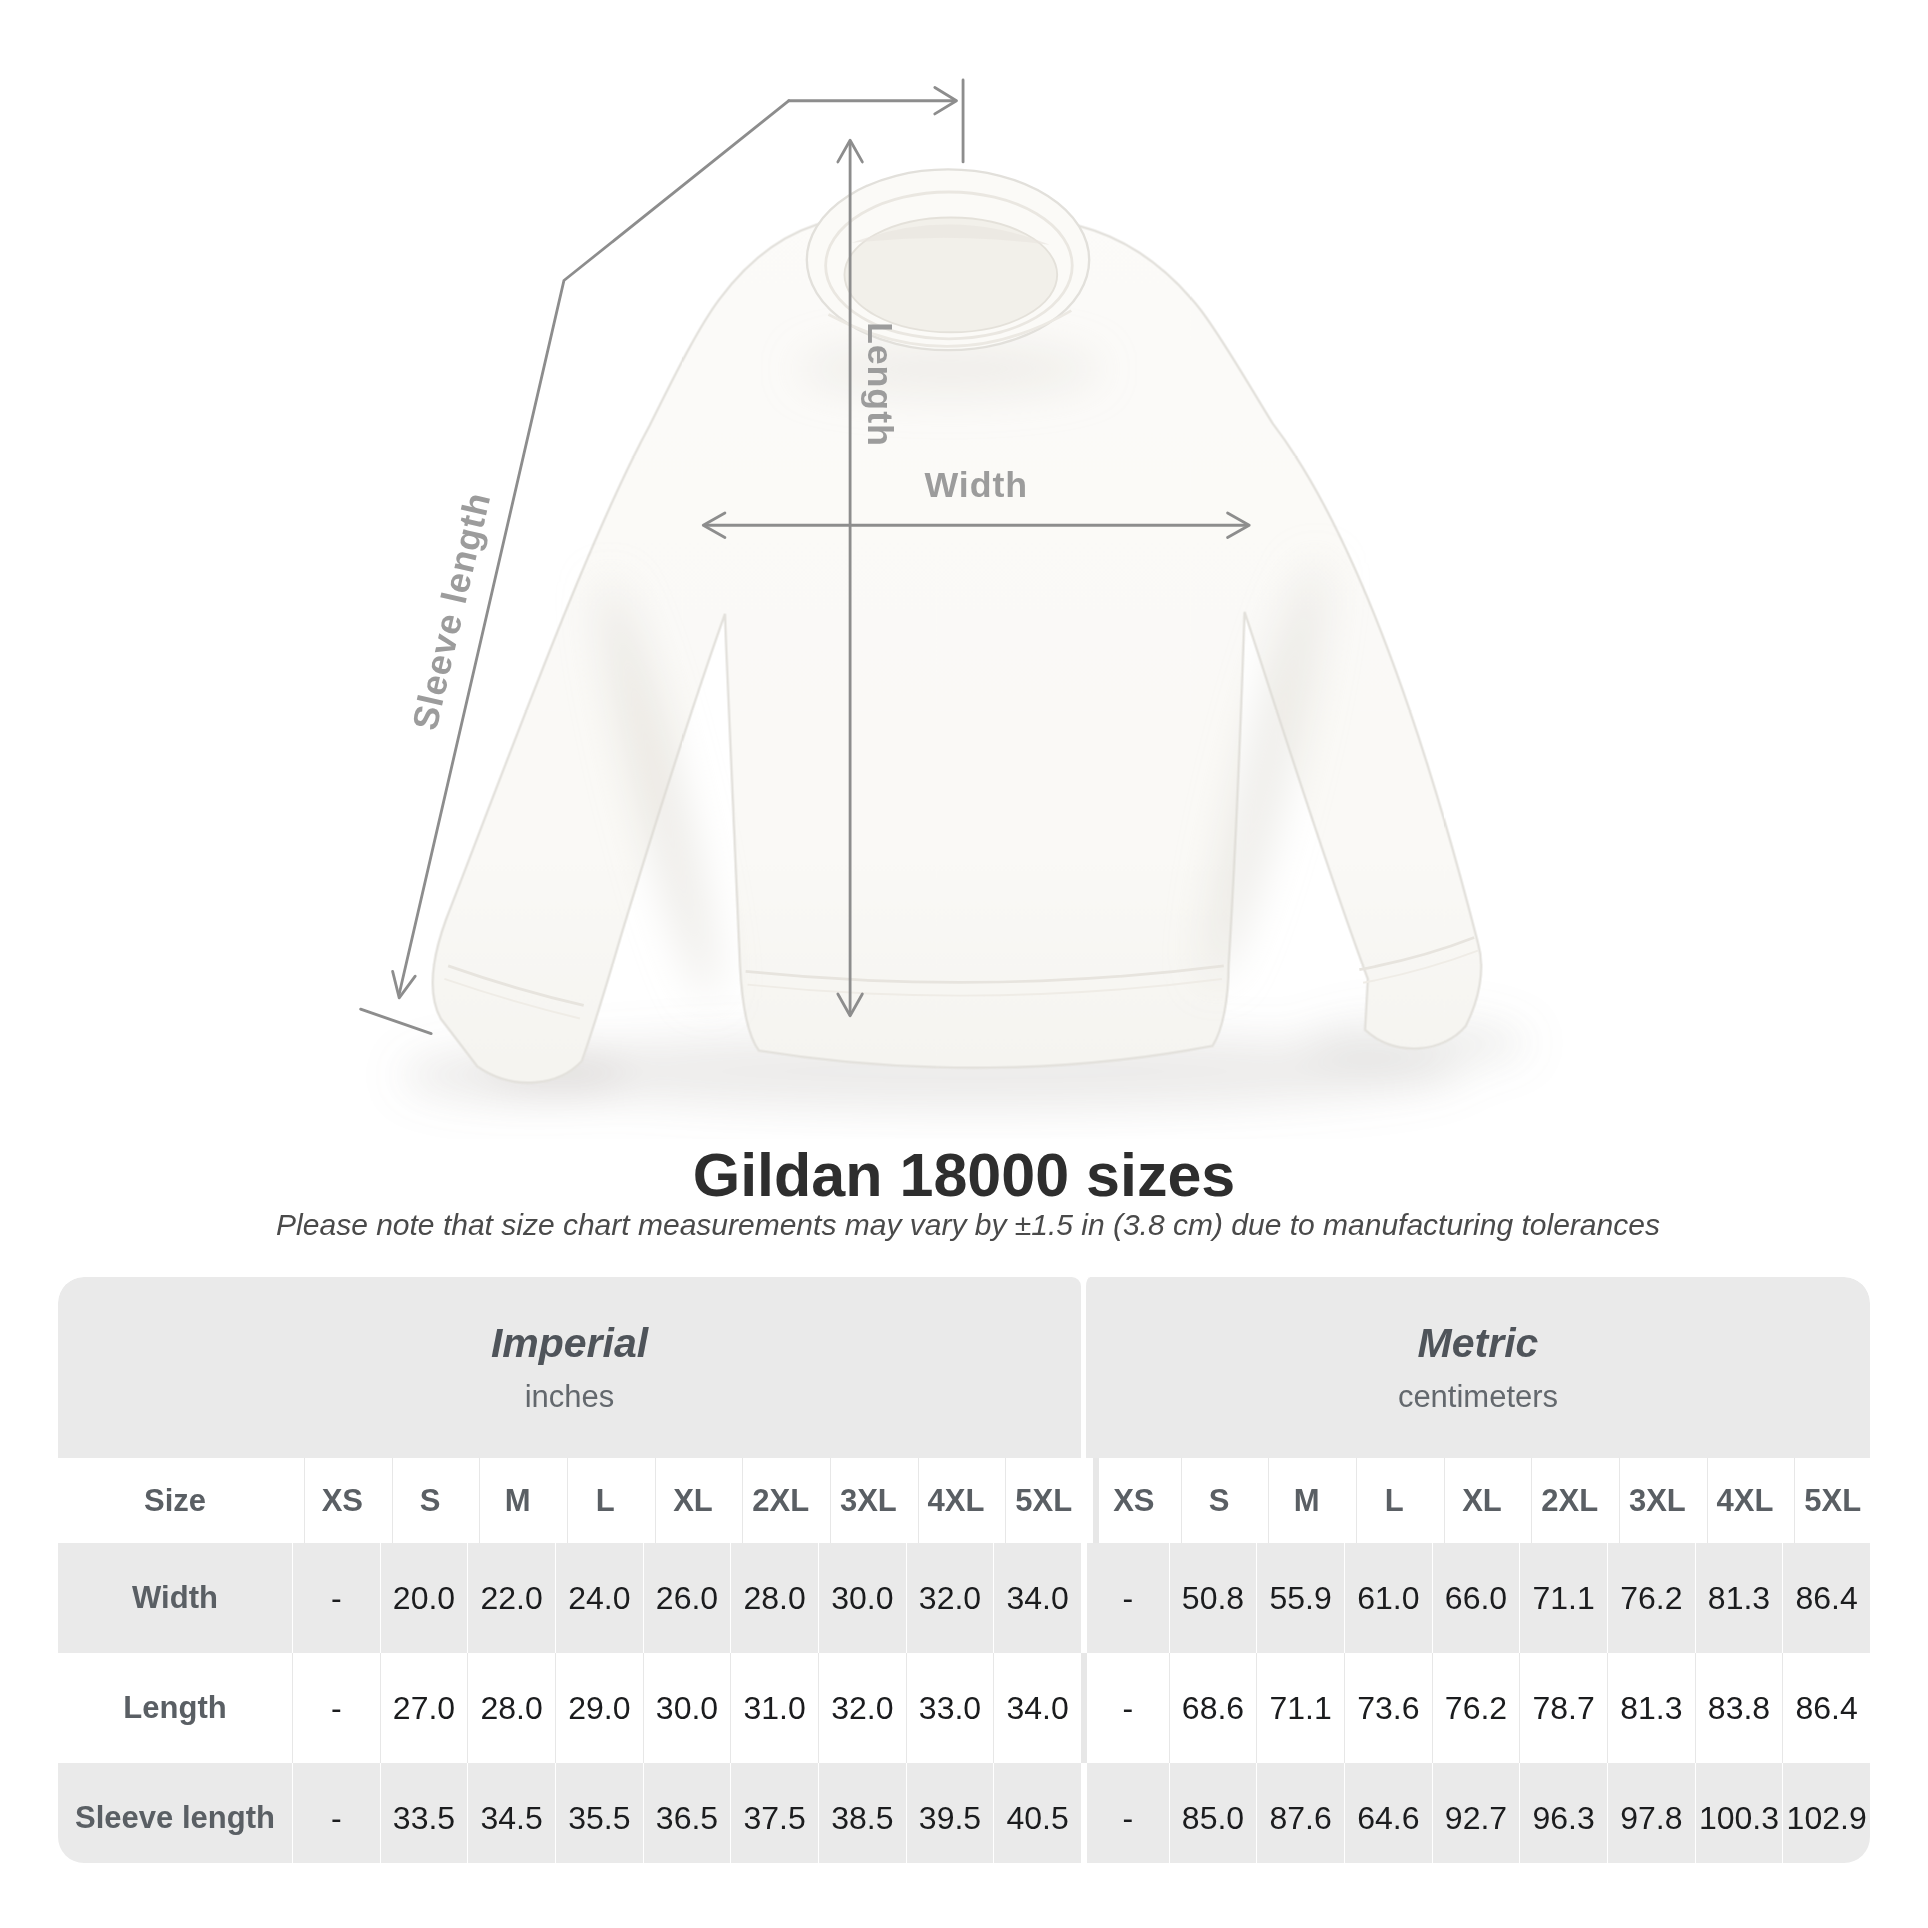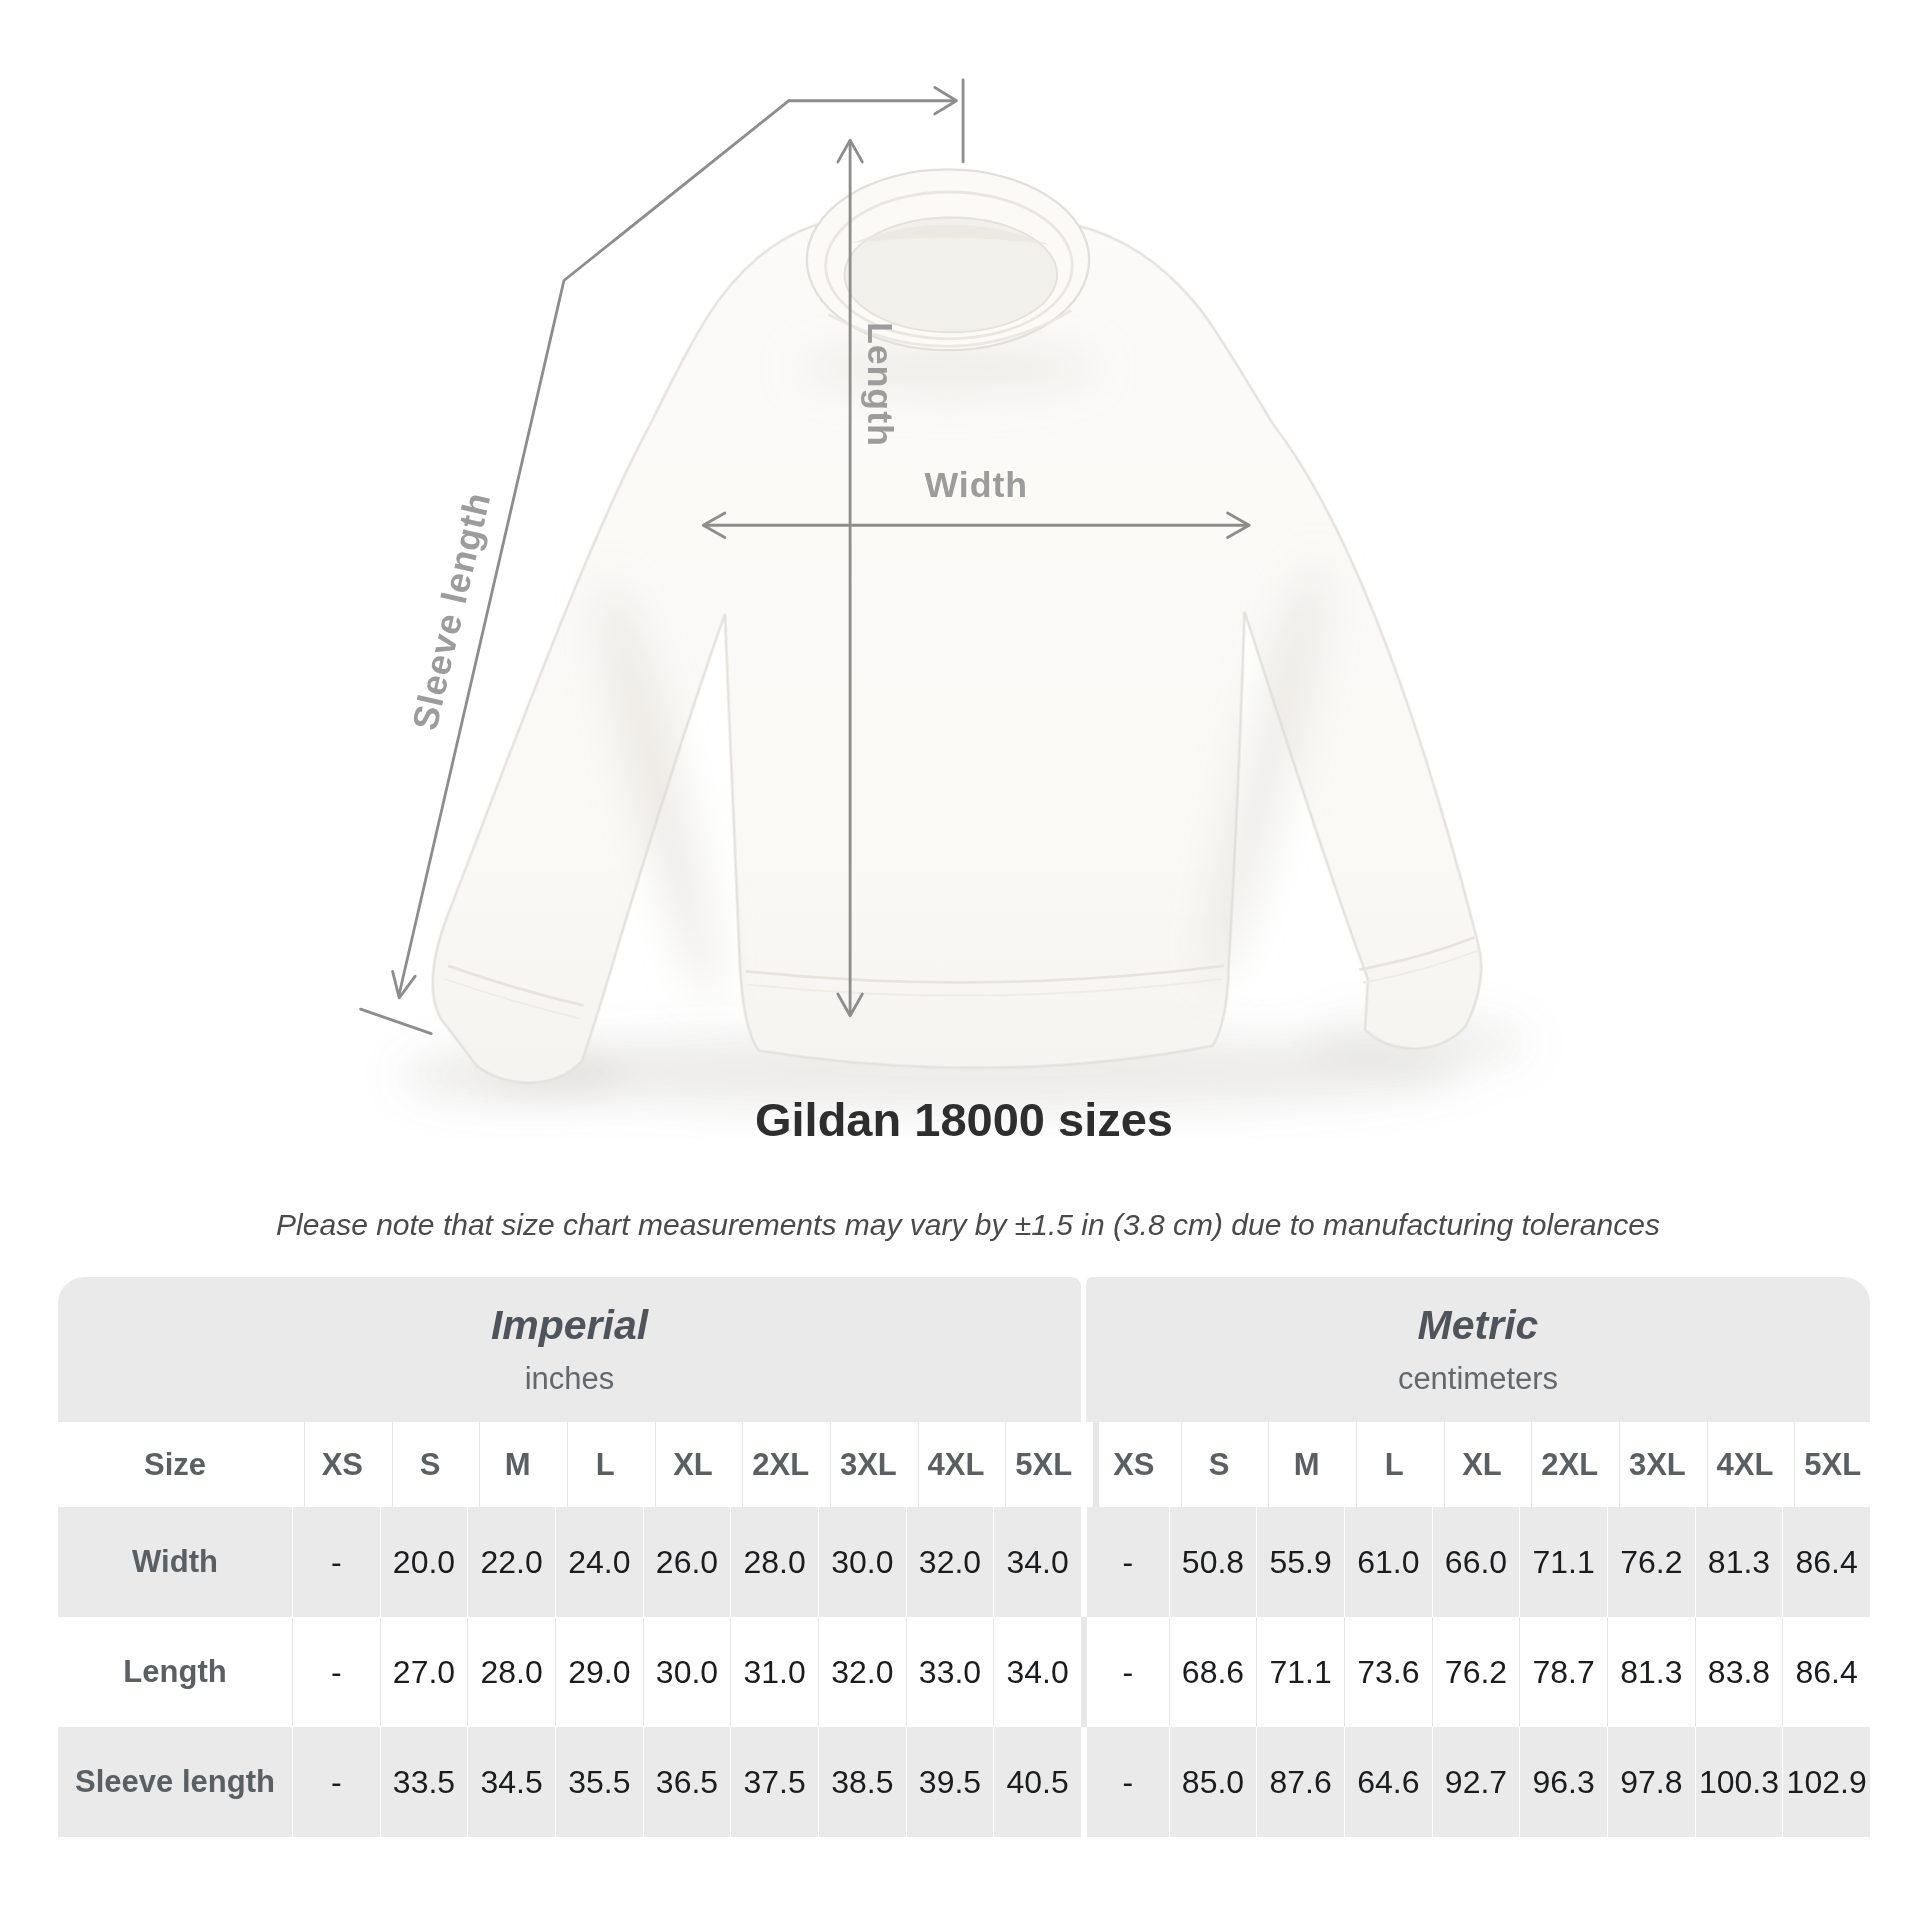--- a/index.html
+++ b/index.html
@@ -5,29 +5,29 @@
   html,body{margin:0;padding:0;background:#ffffff;}
   #page{position:relative;width:1928px;height:1928px;background:#ffffff;overflow:hidden;
         font-family:"Liberation Sans","DejaVu Sans",sans-serif;}
 
   
   #diagram{position:absolute;left:0;top:0;width:1928px;height:1139px;}
   .dim-label{font-family:"Liberation Sans","DejaVu Sans",sans-serif;font-weight:bold;
              font-size:38px;fill:#9c9c9c;letter-spacing:1px;}
 
   
-  #title{position:absolute;left:0;right:0;top:1092px;text-align:center;
-         font-size:47px;font-weight:bold;color:#2e2e2e;}
+  #title{position:absolute;left:0;right:0;top:1140px;text-align:center;
+         font-size:61px;font-weight:bold;color:#2e2e2e;}
   #subtitle{position:absolute;left:8px;right:0;top:1208px;text-align:center;
             font-size:30px;font-style:italic;color:#4a4a4a;}
 
   
   #size-table{position:absolute;left:58px;top:1277px;width:1812px;height:586px;
               border-radius:26px;overflow:hidden;background:#ffffff;}
-  .grouprow{display:grid;grid-template-columns:1023px 789px;height:145px;border-radius:27px;}
+  .grouprow{display:grid;grid-template-columns:1023px 789px;height:181px;border-radius:27px;}
   .gblock{background:#eaeaea;display:flex;flex-direction:column;align-items:center;justify-content:center;}
   .gblock.imperial{border-radius:26px 9.4px 0 0;}
   .gblock.metric{border-left:5.6px solid #ffffff;border-radius:9.4px 26px 0 0;text-align:right;}
   .gl{font-size:41px;font-weight:bold;font-style:italic;color:#4f545a;}
   .gs{font-size:31px;color:#63686d;margin-top:11.3px;}
 
   .trow{display:grid;grid-template-columns:234px repeat(18,1fr);}
   .trow.head{height:85px;background:#ffffff;}
   .trow.data{height:110px;}
   .trow.gray{background:#eaeaea;}

